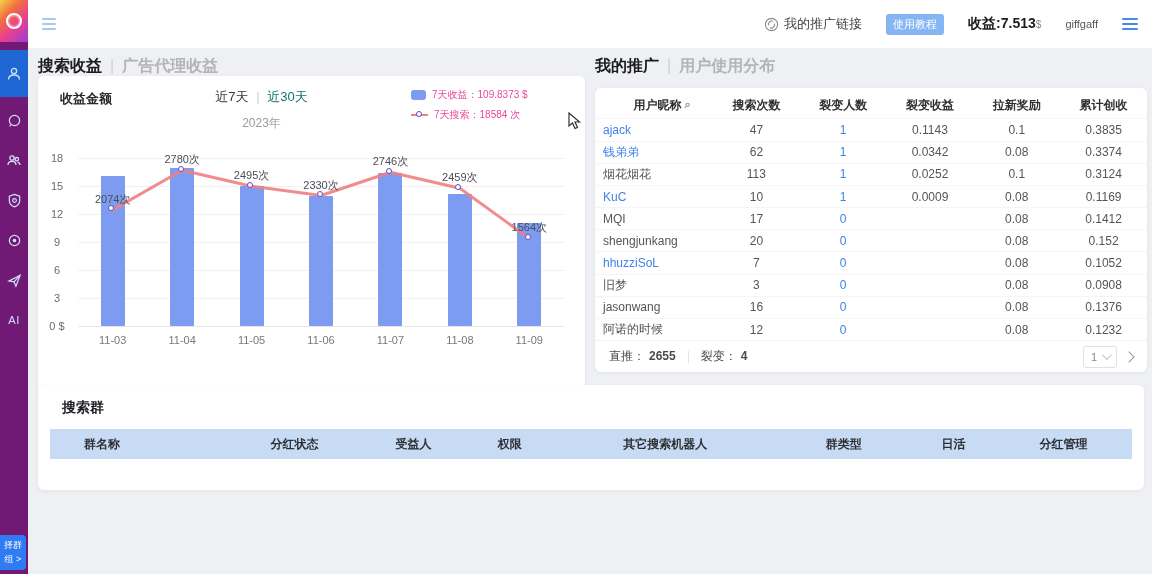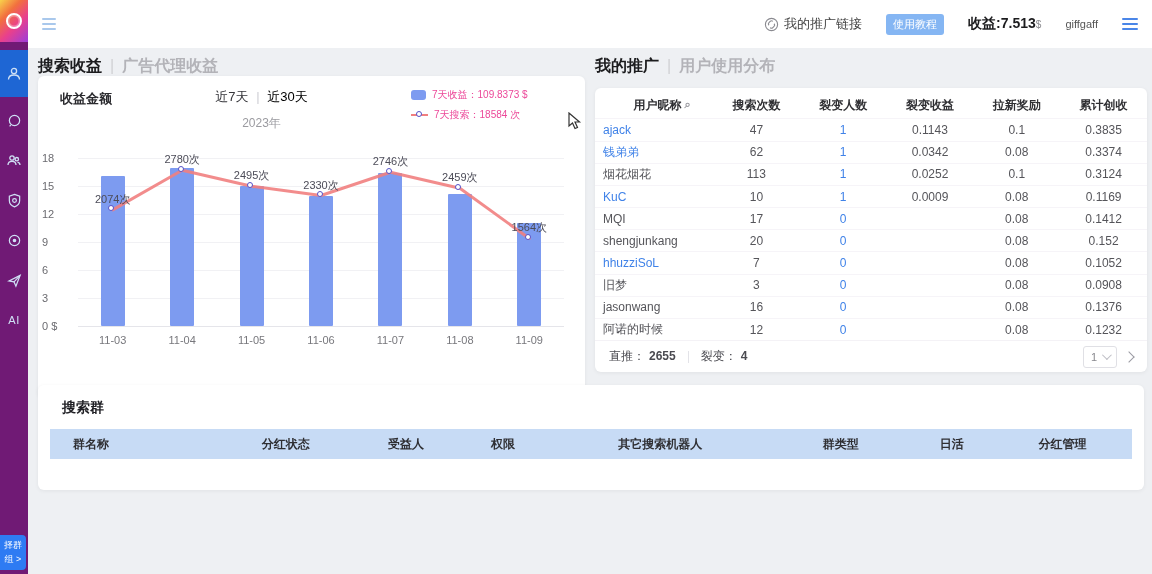--- a/index.html
+++ b/index.html
@@ -45,33 +45,33 @@
   .table-card { left:567px; top:40px; width:552px; height:284px; display:flex; flex-direction:column; }
   .group-card { left:10px; top:337px; width:1106px; height:105px; }
 
   
   .chart-header { display:flex; padding:12px 16px 0 22px; }
   .chart-title { font-size:13px; font-weight:bold; color:#2a2a2e; padding-top:2px; }
   .chart-mid { flex:1; text-align:center; }
   .period-tabs { font-size:13px; }
   .period-tabs .p-active { color:#35353a; cursor:pointer; }
   .period-tabs .p-sep { color:#cfcfd4; margin:0 4px; }
-  .period-tabs .p-inactive { color:#000000; cursor:pointer; }
+  .period-tabs .p-inactive { color:#0f766e; cursor:pointer; }
   .year-label { font-size:12px; color:#9b9ba0; margin-top:9px; }
   .legend { width:158px; font-size:10px; color:#ec4899; }
   .legend-row { display:flex; align-items:center; gap:6px; margin-bottom:6px; }
   .legend-swatch { width:15px; height:10px; background:#7d9bf0; border-radius:3px; flex:none; }
   .legend-line { width:17px; height:10px; flex:none; position:relative; }
   .legend-line .ll { position:absolute; left:0; top:4px; width:17px; height:2px; background:#f17f7f; }
   .legend-line .lc { position:absolute; left:5px; top:1px; width:6px; height:6px; background:#fff; border:1.5px solid #5550c8; border-radius:50%; }
 
   .plot { position:absolute; left:40px; top:82px; width:486px; height:168px; }
   .gridline { position:absolute; left:0; width:100%; height:1px; background:#f1f1f4; }
   .gridline.base { background:#e5e5ea; }
-  .ytick { position:absolute; width:30px; text-align:left; font-size:11px; color:#6b6b70; }
+  .ytick { position:absolute; width:30px; text-align:center; font-size:11px; color:#6b6b70; }
   .bar { position:absolute; bottom:0; width:24px; background:#7d9bf0; border-radius:1px; }
   .line-svg { position:absolute; left:0; top:0; overflow:visible; }
   .pt-marker { position:absolute; width:6px; height:6px; background:#fff; border:1.5px solid #5550c8; border-radius:50%; }
   .pt-label { position:absolute; font-size:11px; color:#4c4c58; white-space:nowrap; transform:translateX(-50%); }
   .xtick { position:absolute; top:176px; transform:translateX(-50%); font-size:11px; color:#77777c; white-space:nowrap; }
 
   
   .ptable-head { display:flex; align-items:center; height:30px; margin-top:4px; font-size:12px; font-weight:bold; color:#2f2f33; }
   .ptable-head .cell, .prow .cell { flex:1; text-align:center; }
   .ptable-head .cell.name, .prow .cell.name { flex:none; width:118px; text-align:center;padding-left:16px; }
@@ -85,21 +85,21 @@
   .pt-div { width:1px; height:12px; background:#e3e3e8; margin:0 12px; }
   .pager { margin-left:auto; display:flex; align-items:center; gap:8px; }
   .page-box { border:1px solid #e0e0e5; border-radius:3px; height:22px; padding:0 7px; display:flex; align-items:center; gap:5px; font-size:11px; color:#88888e; cursor:pointer; }
   .chev-down { width:7px; height:7px; border-right:1.4px solid #bdbdc4; border-bottom:1.4px solid #bdbdc4; transform:rotate(45deg) translateY(-2px); }
   .chev-right { width:8px; height:8px; border-right:1.6px solid #9a9aa2; border-bottom:1.6px solid #9a9aa2; transform:rotate(-45deg); cursor:pointer; }
 
   
   .group-title { font-size:14px; font-weight:bold; color:#1f1f24; padding:14px 0 0 24px; }
   .gtable-head { display:flex; align-items:center; height:30px; margin:12px 12px 0 12px; background:#c7dbf5; font-size:12px; font-weight:bold; color:#2f2f33; }
   .gtable-head .gcell { text-align:center; }
-  .gtable-head .gcell:nth-child(1){ flex:1.55; text-align:left; padding-left:23px; }
+  .gtable-head .gcell:nth-child(1){ flex:1.55; text-align:left; padding-left:34px; }
   .gtable-head .gcell:nth-child(2){ flex:1.5; }
   .gtable-head .gcell:nth-child(3){ flex:1.1; }
   .gtable-head .gcell:nth-child(4){ flex:1.0; }
   .gtable-head .gcell:nth-child(5){ flex:2.4; }
   .gtable-head .gcell:nth-child(6){ flex:1.5; }
   .gtable-head .gcell:nth-child(7){ flex:0.9; }
   .gtable-head .gcell:nth-child(8){ flex:1.5; }
 
   
   .float-badge { position:absolute; left:0; bottom:4px; width:26px; background:#2e7bf3; color:#fff; font-size:9px; line-height:1.5; padding:4px 2px; border-radius:0 4px 4px 0; text-align:center; cursor:pointer; z-index:30; }

